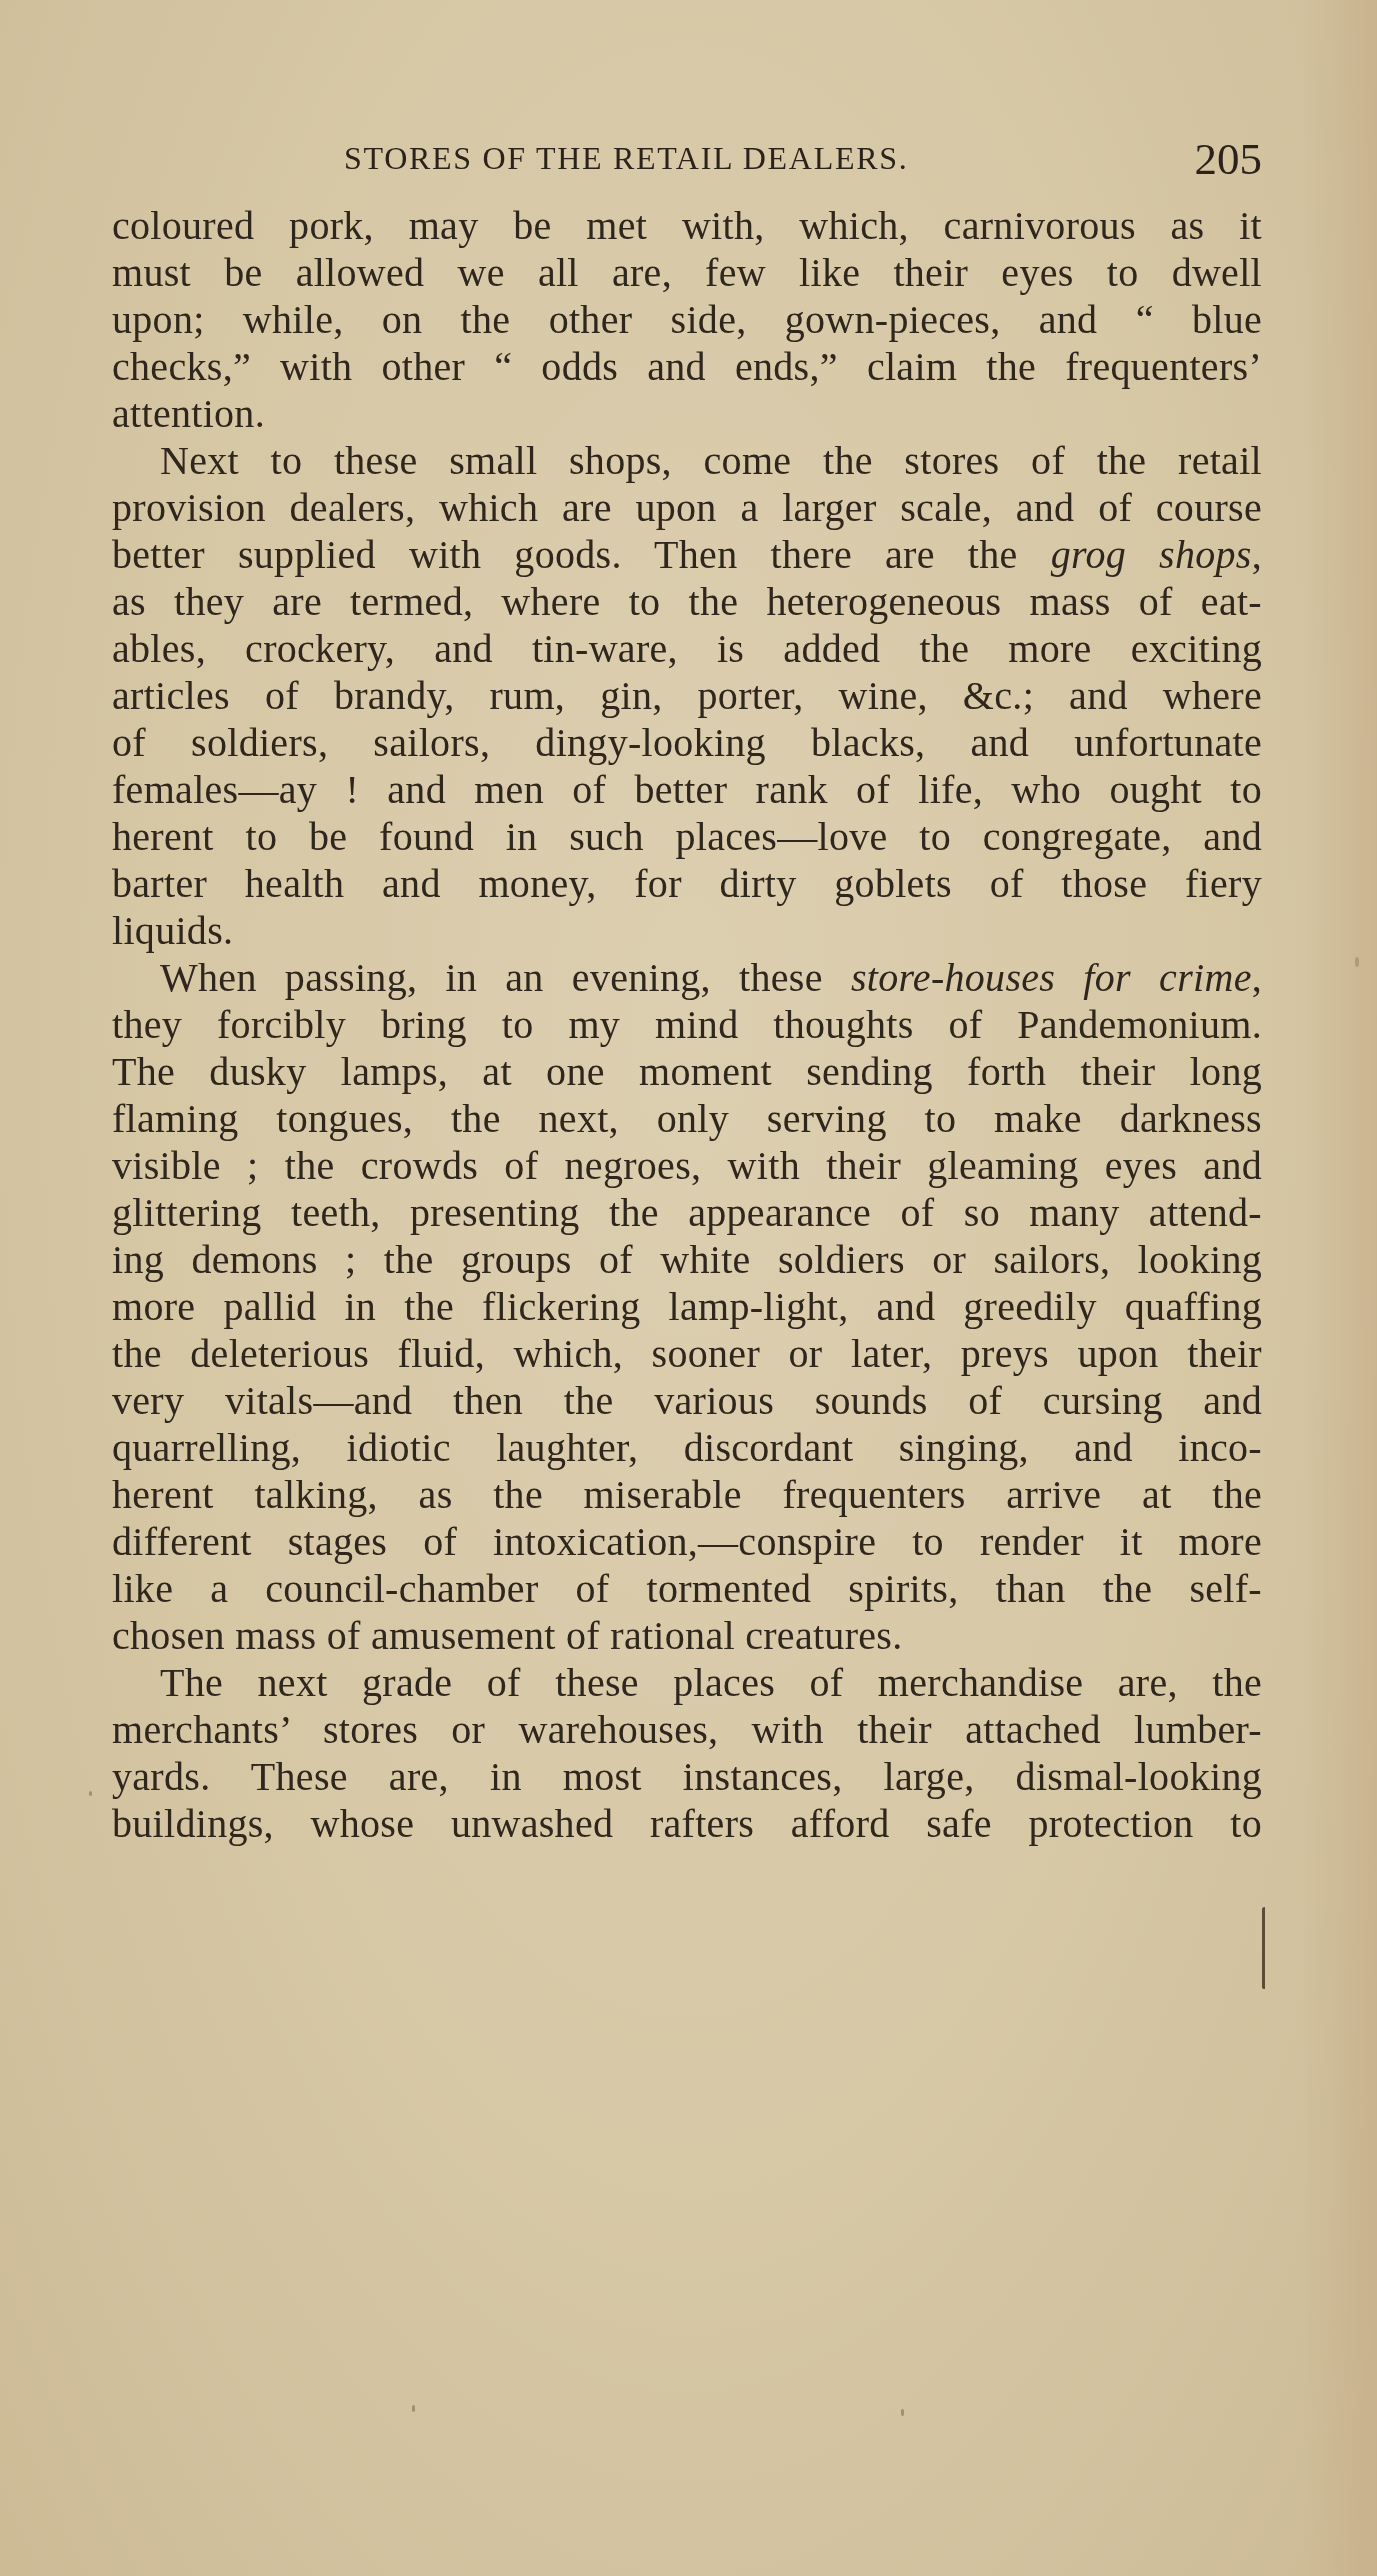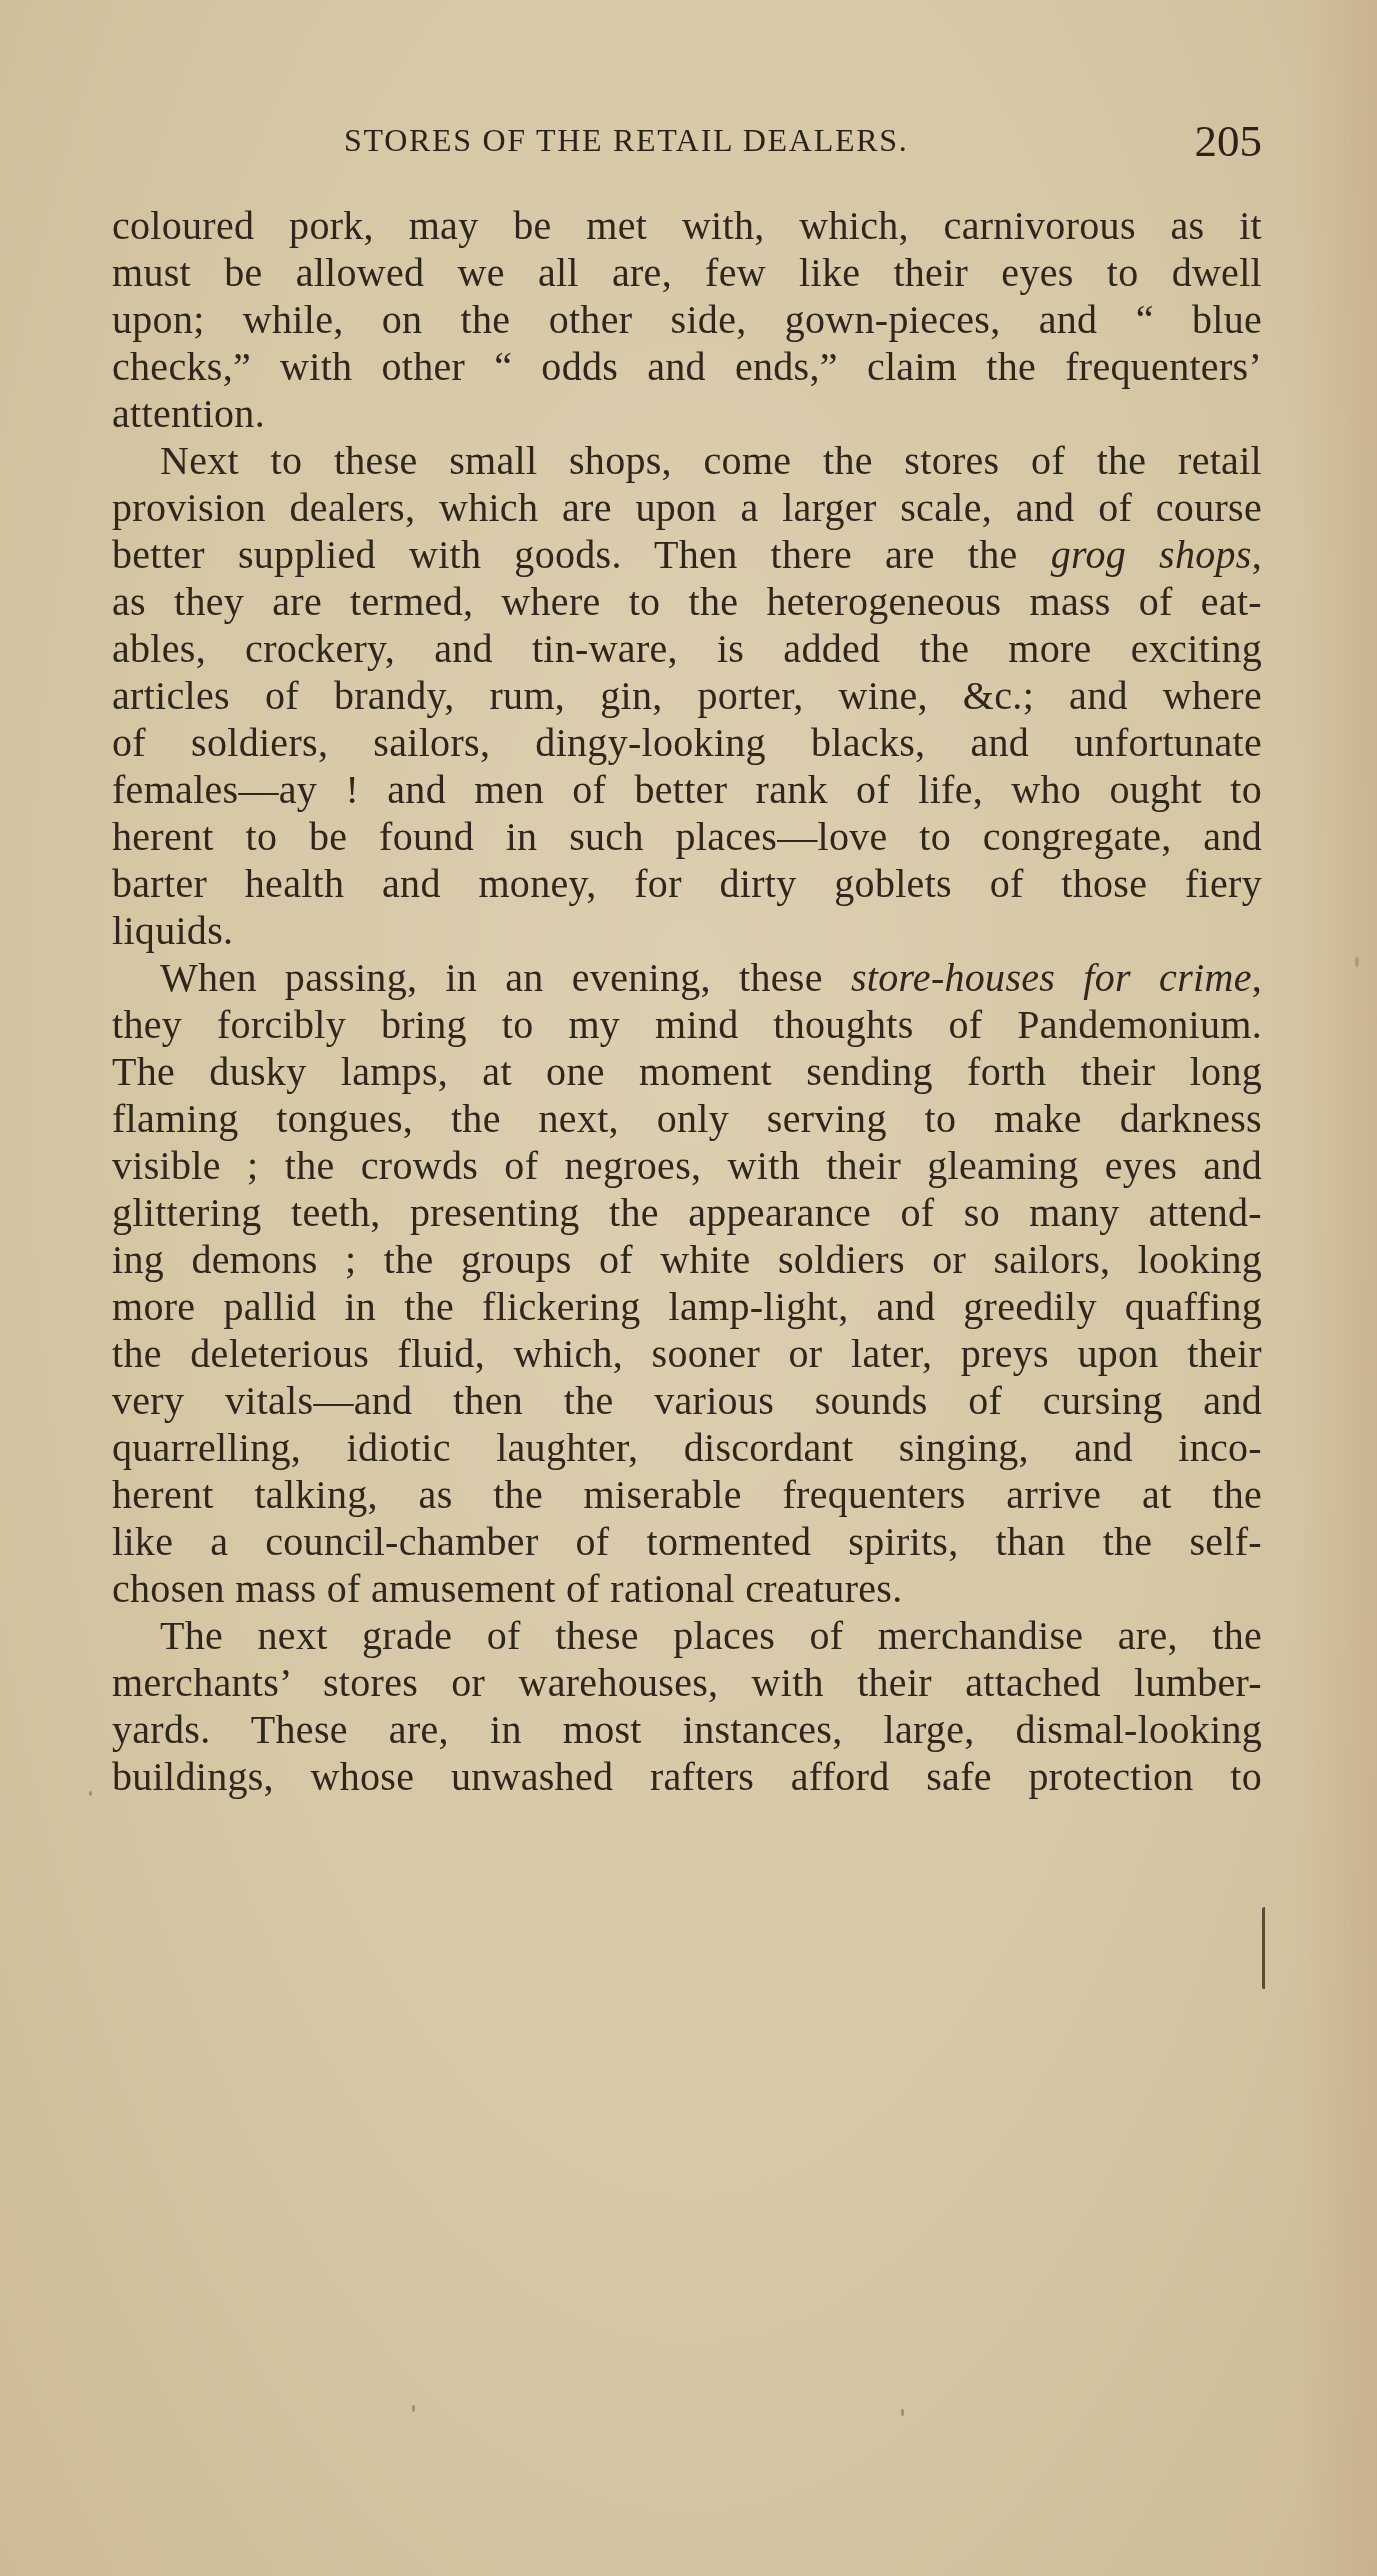--- a/index.html
+++ b/index.html
@@ -24,21 +24,21 @@
     .page::after {
       content: "";
       position: absolute;
       right: 0; top: 0; bottom: 0;
       width: 77px;
       background: linear-gradient(to right, rgba(205,184,150,0) 0%, rgba(196,168,132,0.55) 100%);
       pointer-events: none;
     }
     .running-head {
       position: absolute;
-      top: 122px;
+      top: 140px;
       left: 112px;
       width: 1150px;
       height: 52px;
     }
     .running-title {
       position: absolute;
       left: 232px;
       top: 0;
       font-size: 32px;
       letter-spacing: 1.7px;
@@ -128,20 +128,21 @@
     <span class="line"><span>The dusky lamps, at one moment sending forth their long</span></span>
     <span class="line"><span>flaming tongues, the next, only serving to make darkness</span></span>
     <span class="line"><span>visible ; the crowds of negroes, with their gleaming eyes and</span></span>
     <span class="line"><span>glittering teeth, presenting the appearance of so many attend-</span></span>
     <span class="line"><span>ing demons ; the groups of white soldiers or sailors, looking</span></span>
     <span class="line"><span>more pallid in the flickering lamp-light, and greedily quaffing</span></span>
     <span class="line"><span>the deleterious fluid, which, sooner or later, preys upon their</span></span>
     <span class="line"><span>very vitals—and then the various sounds of cursing and</span></span>
     <span class="line"><span>quarrelling, idiotic laughter, discordant singing, and inco-</span></span>
     <span class="line"><span>herent talking, as the miserable frequenters arrive at the</span></span>
+    <span class="line"><span>different stages of intoxication,—conspire to render it more</span></span>
     <span class="line"><span>like a council-chamber of tormented spirits, than the self-</span></span>
     <span class="line last"><span>chosen mass of amusement of rational creatures.</span></span>
 
     <span class="line indent"><span>The next grade of these places of merchandise are, the</span></span>
     <span class="line"><span>merchants’ stores or warehouses, with their attached lumber-</span></span>
     <span class="line"><span>yards.  These are, in most instances, large, dismal-looking</span></span>
     <span class="line"><span>buildings, whose unwashed rafters afford safe protection to</span></span>
   </div>
 
   <div class="margin-mark"></div>

